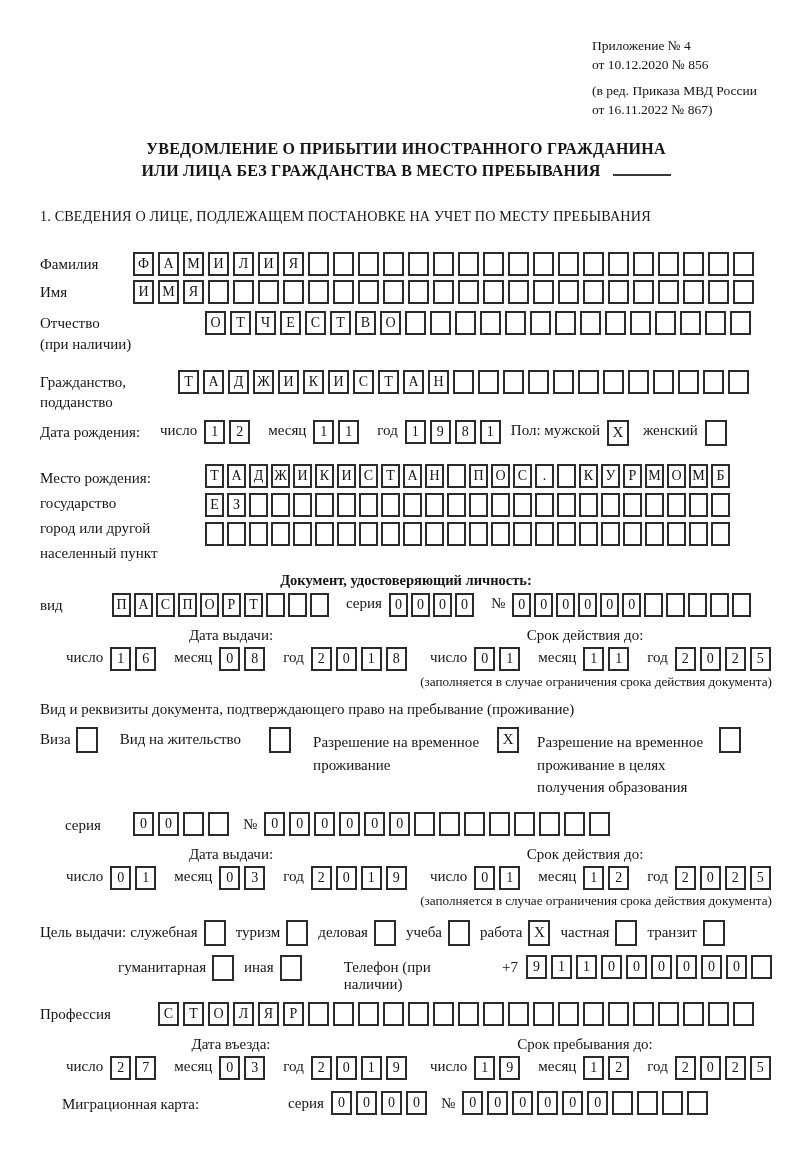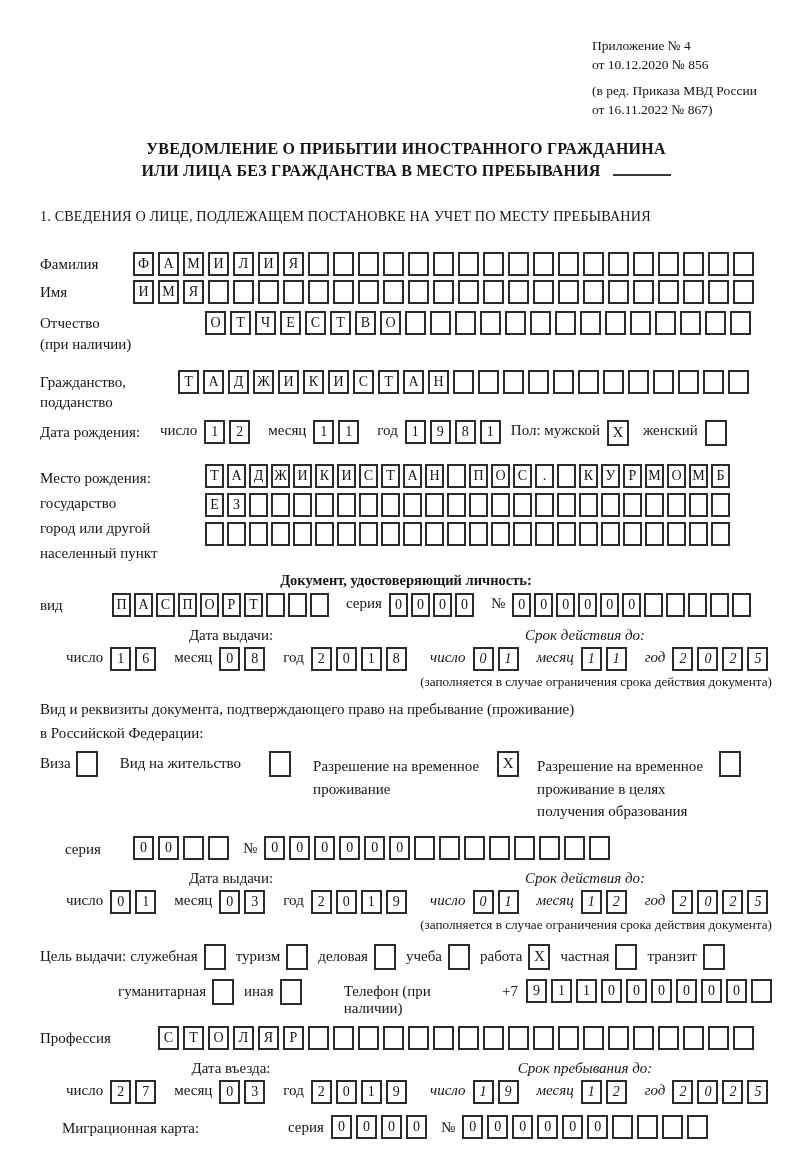--- a/index.html
+++ b/index.html
@@ -33,21 +33,21 @@
   .checkbox {
     flex: none; display: inline-block; width: 22px; height: 26px;
     border: 2px solid #2b2b2b; text-align: center; font-size: 15px; line-height: 21px;
     vertical-align: middle;
   }
   .dates { display: flex; align-items: flex-start; }
   .dlbl { flex: none; padding: 2px 7px 0 14px; }
   .dates .dlbl:first-child { padding-left: 0; }
   .twocol { display: flex; margin-top: 10px; }
   .dcol1 { flex: none; width: 390px; padding-left: 26px; }
-  .dcol2 { flex: 1; font-style: italic; }
+  .dcol2 { flex: 1; }
   .colhead { text-align: center; margin-bottom: 3px; }
   .dcol1 .colhead { width: 330px; }
   .dcol2 .colhead { width: 310px; }
   .note { font-size: 13.2px; margin-top: 3px; }
   .note.right { text-align: right; }
   .para { margin-top: 11px; }
   .opts { margin-top: 9px; align-items: flex-start; }
   .opt { display: flex; align-items: flex-start; }
   .optlbl { padding-top: 4px; }
   .optlines { text-align: left; line-height: 1.5; padding-top: 4px; }
@@ -382,21 +382,20 @@
           <span class="cell">2</span>
           <span class="cell">0</span>
           <span class="cell">2</span>
           <span class="cell">5</span>
         </div>
     </div>
   </div>
   <div class="note right">(заполняется в случае ограничения срока действия документа)</div>
 
   <div class="para">Вид и реквизиты документа, подтверждающего право на пребывание (проживание)</div>
-  <div class="para" style="margin-top:7px">в Российской Федерации:</div>
 
   <div class="row opts">
     <div class="opt">
       <span class="optlbl">Виза</span>
       <span class="checkbox" style="margin-left:5px"></span>
     </div>
     <div class="opt" style="margin-left:22px">
       <span class="optlbl">Вид на жительство</span>
       <span class="checkbox" style="margin-left:28px"></span>
     </div>

